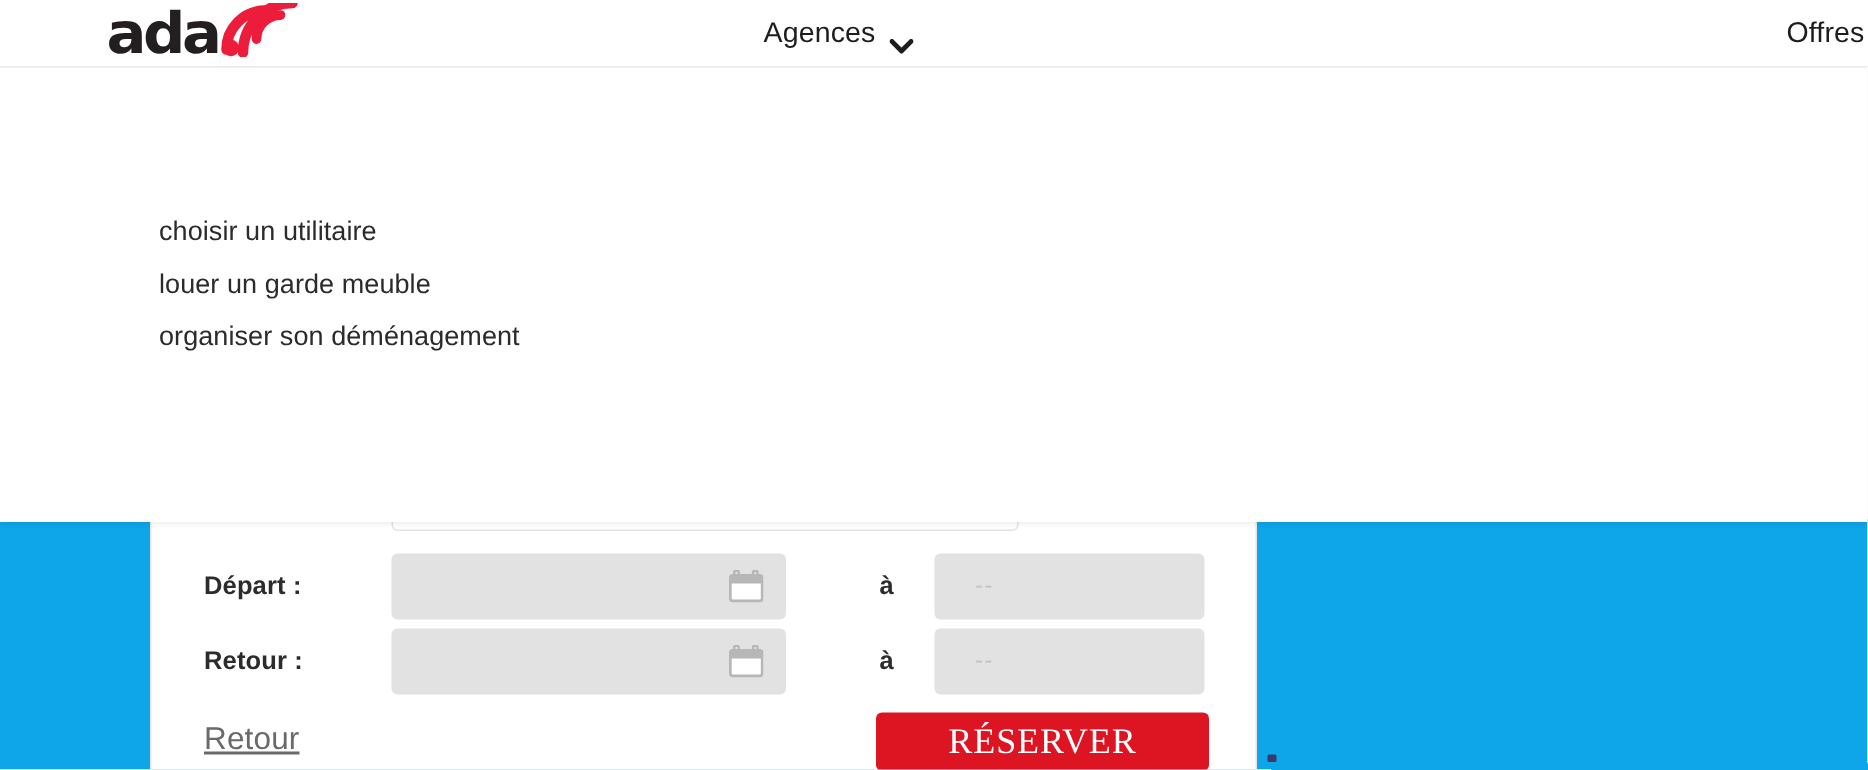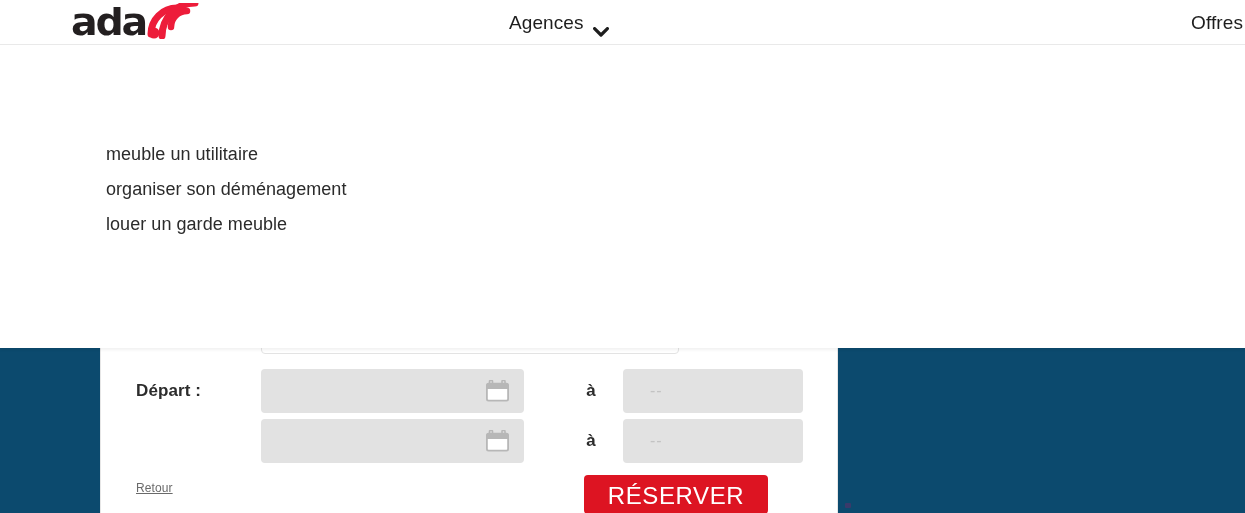--- a/index.html
+++ b/index.html
@@ -128,21 +128,21 @@
     white-space: nowrap;
   }
 
   
   .page-body {
     position: absolute;
     left: 0;
     top: 346px;
     width: 1245px;
     height: 167px;
-    background: #0c4a6e;
+    background: #0ea5e9;
     z-index: 5;
   }
 
   .booking-panel {
     position: absolute;
     left: 100px;
     top: 0px;
     width: 738px;
     height: 167px;
     background: #ffffff;
@@ -248,37 +248,37 @@
     position: absolute;
     left: 0;
     top: 128px;
     width: 738px;
     height: 39px;
   }
   .back-link {
     position: absolute;
     left: 35px;
     top: 6px;
-    font-size: 12px;
+    font-size: 21px;
     color: #6a6a6a;
     text-decoration: underline;
     cursor: pointer;
     letter-spacing: 0.1px;
   }
   .reserve-button {
     position: absolute;
     left: 483px;
     top: 0px;
-    width: 184px;
+    width: 222px;
     height: 39px;
     background: #dd1422;
     border: none;
     border-radius: 4px;
     color: #ffffff;
-    font-family: Liberation Sans, sans-serif;
+    font-family: Liberation Serif, serif;
     font-size: 24px;
     letter-spacing: 0.6px;
     text-align: center;
     line-height: 39px;
     cursor: pointer;
     box-sizing: border-box;
   }
 
   .cursor-dot {
     position: absolute;
@@ -323,27 +323,27 @@
       </a>
       <a class="nav-item nav-offres" href="#">
         <span>Offres</span>
       </a>
     </nav>
   </header>
 
   <div class="mega-dropdown">
     <ul class="dropdown-list">
       <li>
-        <a class="dropdown-link" href="#">meuble un utilitaire</a>
+        <a class="dropdown-link" href="#">choisir un utilitaire</a>
+      </li>
+      <li>
+        <a class="dropdown-link" href="#">louer un garde meuble</a>
       </li>
       <li>
         <a class="dropdown-link" href="#">organiser son déménagement</a>
-      </li>
-      <li>
-        <a class="dropdown-link" href="#">louer un garde meuble</a>
       </li>
     </ul>
   </div>
 
   <div class="page-body">
     <div class="booking-panel">
 
       <div class="cutoff-field"></div>
 
       <div class="form-row row-depart">
@@ -361,20 +361,21 @@
         </div>
 
         <div class="sep-a">à</div>
 
         <div class="time-select">
           <span class="time-value">--</span>
         </div>
       </div>
 
       <div class="form-row row-retour">
+        <div class="field-label">Retour :</div>
 
         <div class="date-input">
           <span class="calendar-icon">
             <svg width="23" height="22" viewBox="0 0 23 22" aria-hidden="true">
               <rect x="3.5" y="0.5" width="3" height="4.5" rx="1" fill="none" stroke="#b7b7b7" stroke-width="1.6"></rect>
               <rect x="16" y="0.5" width="3" height="4.5" rx="1" fill="none" stroke="#b7b7b7" stroke-width="1.6"></rect>
               <rect x="0.9" y="3.6" width="21.2" height="17" rx="1.6" fill="#ffffff" stroke="#b7b7b7" stroke-width="1.8"></rect>
               <rect x="0.9" y="3.6" width="21.2" height="5.4" fill="#b7b7b7"></rect>
             </svg>
           </span>

